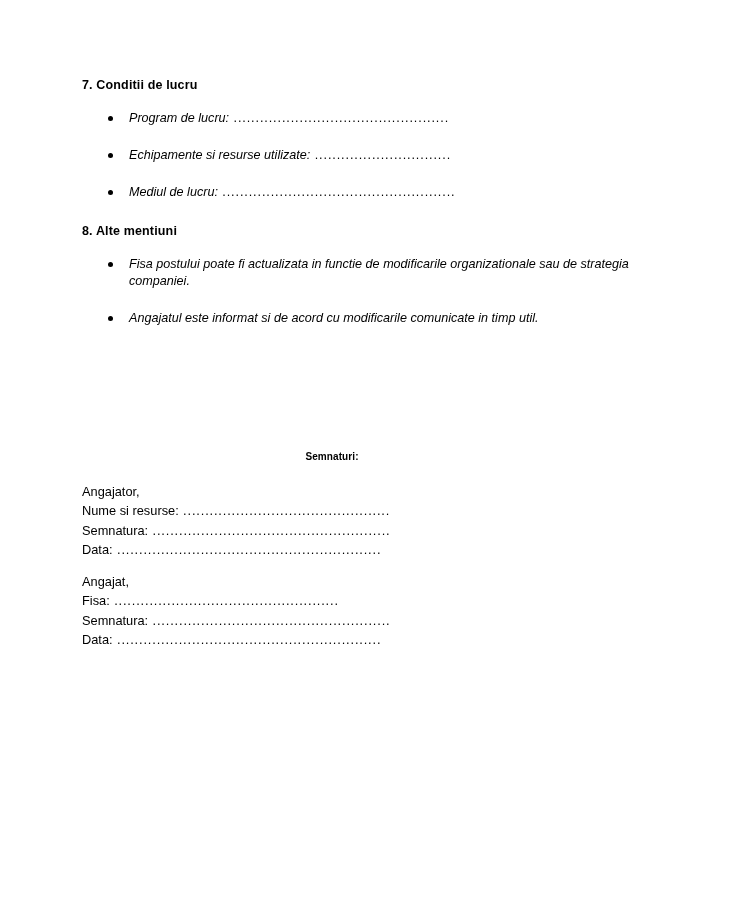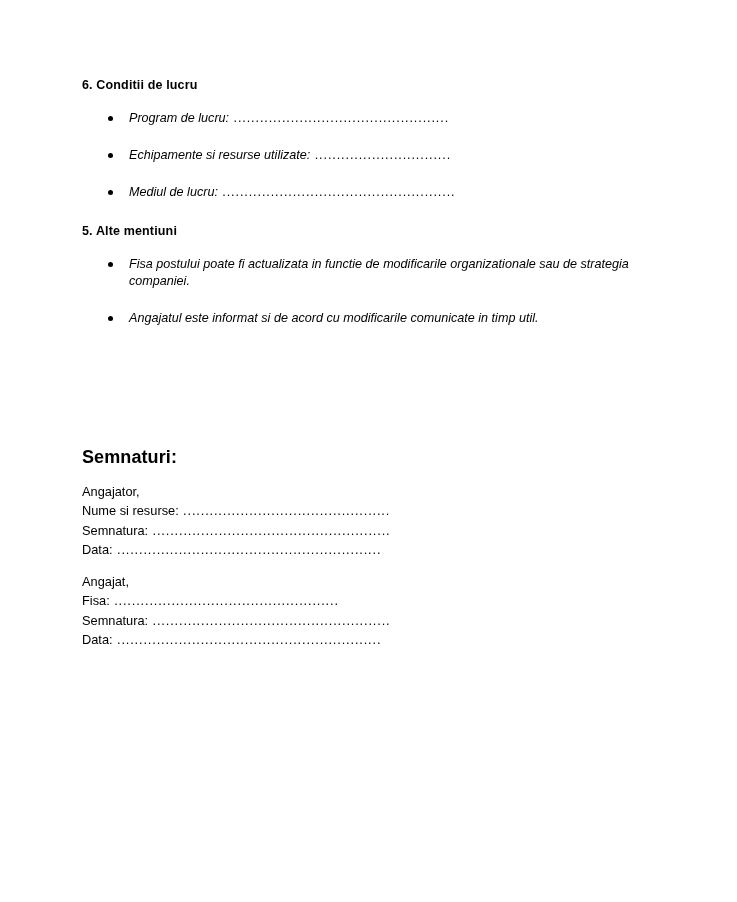--- a/index.html
+++ b/index.html
@@ -87,25 +87,26 @@
   .gap-sections { height: 23px; }
 
   
   .sig-wrap {
     position: absolute;
     left: 82px;
     top: 449px;
     width: 500px;
   }
   .sig-heading {
-    font-size: 18px;
+    font-size: 10px;
     font-weight: bold;
     line-height: 16px;
     margin: 0 0 17px 0;
     letter-spacing: 0.1px;
+    text-align: center;
   }
   .sig-group {
     margin: 0 0 13px 0;
   }
   .sig-group:last-child {
     margin-bottom: 0;
   }
   .sig-line {
     font-size: 12.8px;
     line-height: 19.3px;
@@ -117,41 +118,41 @@
   }
 </style>
 </head>
 <body>
 
 <div class="page">
 
   <div class="content">
 
     <div class="section-block">
-      <h2 class="section-heading">6. Conditii de lucru</h2>
+      <h2 class="section-heading">7. Conditii de lucru</h2>
 
       <div class="gap-after-heading"></div>
 
       <ul class="bullets">
         <li>
           <span class="bullet-dot"></span><span class="li-text">Program de lucru:</span><span class="leader"> .................................................</span>
         </li>
         <li>
           <span class="bullet-dot"></span><span class="li-text">Echipamente si resurse utilizate:</span><span class="leader"> ...............................</span>
         </li>
         <li>
           <span class="bullet-dot"></span><span class="li-text">Mediul de lucru:</span><span class="leader"> .....................................................</span>
         </li>
       </ul>
     </div>
 
     <div class="gap-sections"></div>
 
     <div class="section-block">
-      <h2 class="section-heading">5. Alte mentiuni</h2>
+      <h2 class="section-heading">8. Alte mentiuni</h2>
 
       <div class="gap-after-heading"></div>
 
       <ul class="bullets">
         <li>
           <span class="bullet-dot"></span><span class="li-text">Fisa postului poate fi actualizata in functie de modificarile organizationale sau de strategia companiei.</span>
         </li>
         <li>
           <span class="bullet-dot"></span><span class="li-text">Angajatul este informat si de acord cu modificarile comunicate in timp util.</span>
         </li>

